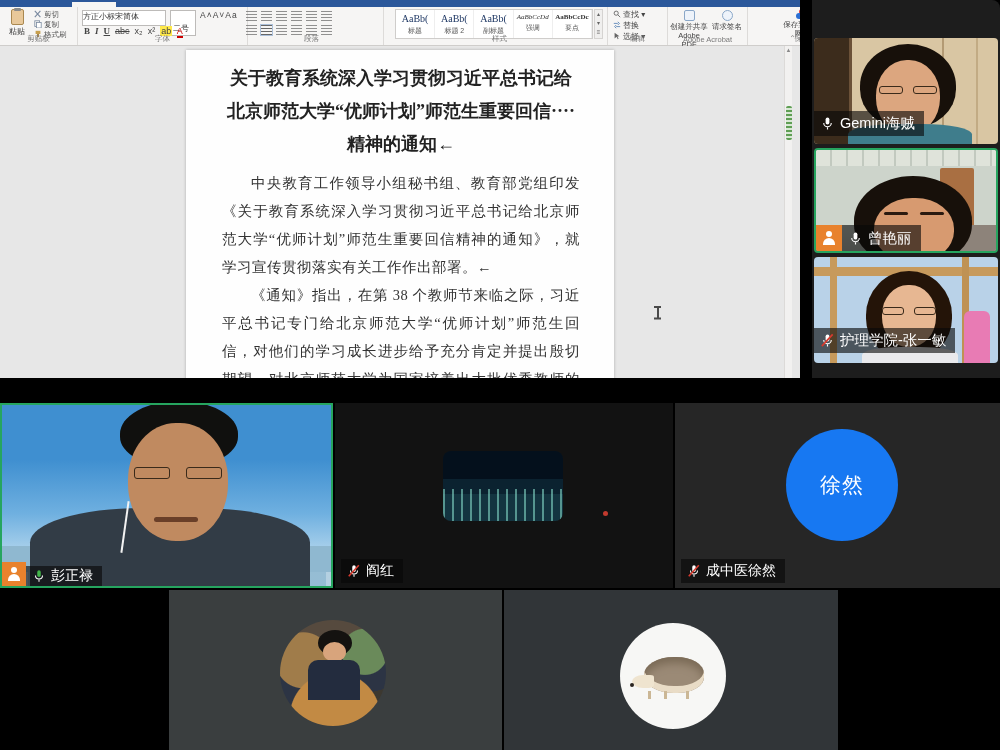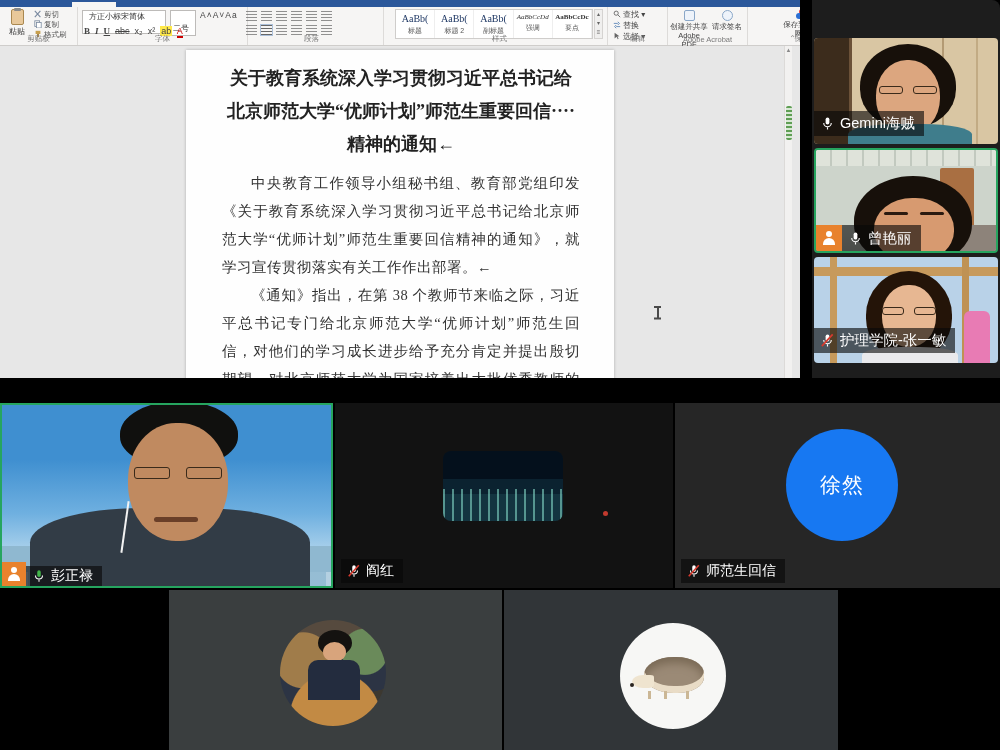--- a/index.html
+++ b/index.html
@@ -21,21 +21,21 @@
   .g-edit { left:608px; width:60px; }
   .g-pdf { left:668px; width:80px; }
   .g-save { left:748px; width:44px; border-right:none;margin-left:32px; }
 
   .paste-btn { position:absolute; left:4px; top:2px; width:26px; height:28px; text-align:center; font-size:8px; color:#333; }
   .clipboard-ic { width:13px; height:16px; margin:0 auto 1px; background:#e8c89a; border:1px solid #a98850; border-radius:2px; position:relative; }
   .clipboard-ic:before { content:""; position:absolute; left:2px; top:-2px; width:7px; height:3px; background:#8a8a8a; border-radius:1px; }
   .clip-small { position:absolute; left:34px; font-size:7.5px; color:#555; white-space:nowrap; }
   .ic-cut,.ic-copy,.ic-brush { display:inline-block; width:8px; height:8px; margin-right:2px; vertical-align:-1px; }
 
-  .fontname-box { position:absolute; left:4px; top:3px; width:84px; height:24px; background:#fff; border:1px solid #bdbbb9; font-size:8px; line-height:11px; padding:0 6px; color:#333; white-space:nowrap; overflow:hidden; }
+  .fontname-box { position:absolute; left:4px; top:3px; width:84px; height:16px; background:#fff; border:1px solid #bdbbb9; font-size:8px; line-height:11px; padding:0 0; color:#333; white-space:nowrap; overflow:hidden; }
   .fontsize-box { position:absolute; left:92px; top:3px; width:26px; height:12px; background:#fff; border:1px solid #bdbbb9; font-size:8px; line-height:11px; padding:12px 2px; color:#333; }
   .font-row1-ics { position:absolute; left:122px; top:3px; font-size:8.5px; color:#444; letter-spacing:1px; white-space:nowrap; }
   .font-row2 { position:absolute; left:6px; top:19px; font-size:9px; color:#444; white-space:nowrap; }
   .font-row2 b { font-family:"Liberation Serif",serif; }
   .font-row2 .u { text-decoration:underline; }
   .font-row2 .hl { background:#ffe94a; padding:0 1px; }
   .font-row2 .fc { color:#c00; border-bottom:2px solid #c00; }
 
   .micon { display:inline-block; width:11px; height:10px; margin:1px 2px; background:
     repeating-linear-gradient(180deg,#777 0 1px,transparent 1px 3px); opacity:.8; }
@@ -425,21 +425,21 @@
     <div class="avatar-circle av-blue">
       <span>徐然</span>
     </div>
     <div class="ptag" style="left:6px; bottom:5px;">
       <svg class="mic" viewBox="0 0 16 16">
           <rect x="6" y="1.5" width="4" height="7.5" rx="2" fill="#fff"></rect>
           <path d="M4 7.5a4 4 0 0 0 8 0" stroke="#fff" stroke-width="1.2" fill="none"></path>
           <line x1="8" y1="12" x2="8" y2="14.5" stroke="#fff" stroke-width="1.2"></line>
           <line x1="2" y1="14" x2="13.5" y2="1.5" stroke="#d83a2e" stroke-width="1.8"></line>
         </svg>
-      <span>师范生回信</span>
+      <span>成中医徐然</span>
     </div>
   </div>
 
   <div class="grid-tile gt4">
     <div class="avatar-circle av-kid">
       <div class="khair"></div>
         <div class="kface"></div>
         <div class="kbody"></div>
     </div>
   </div>

